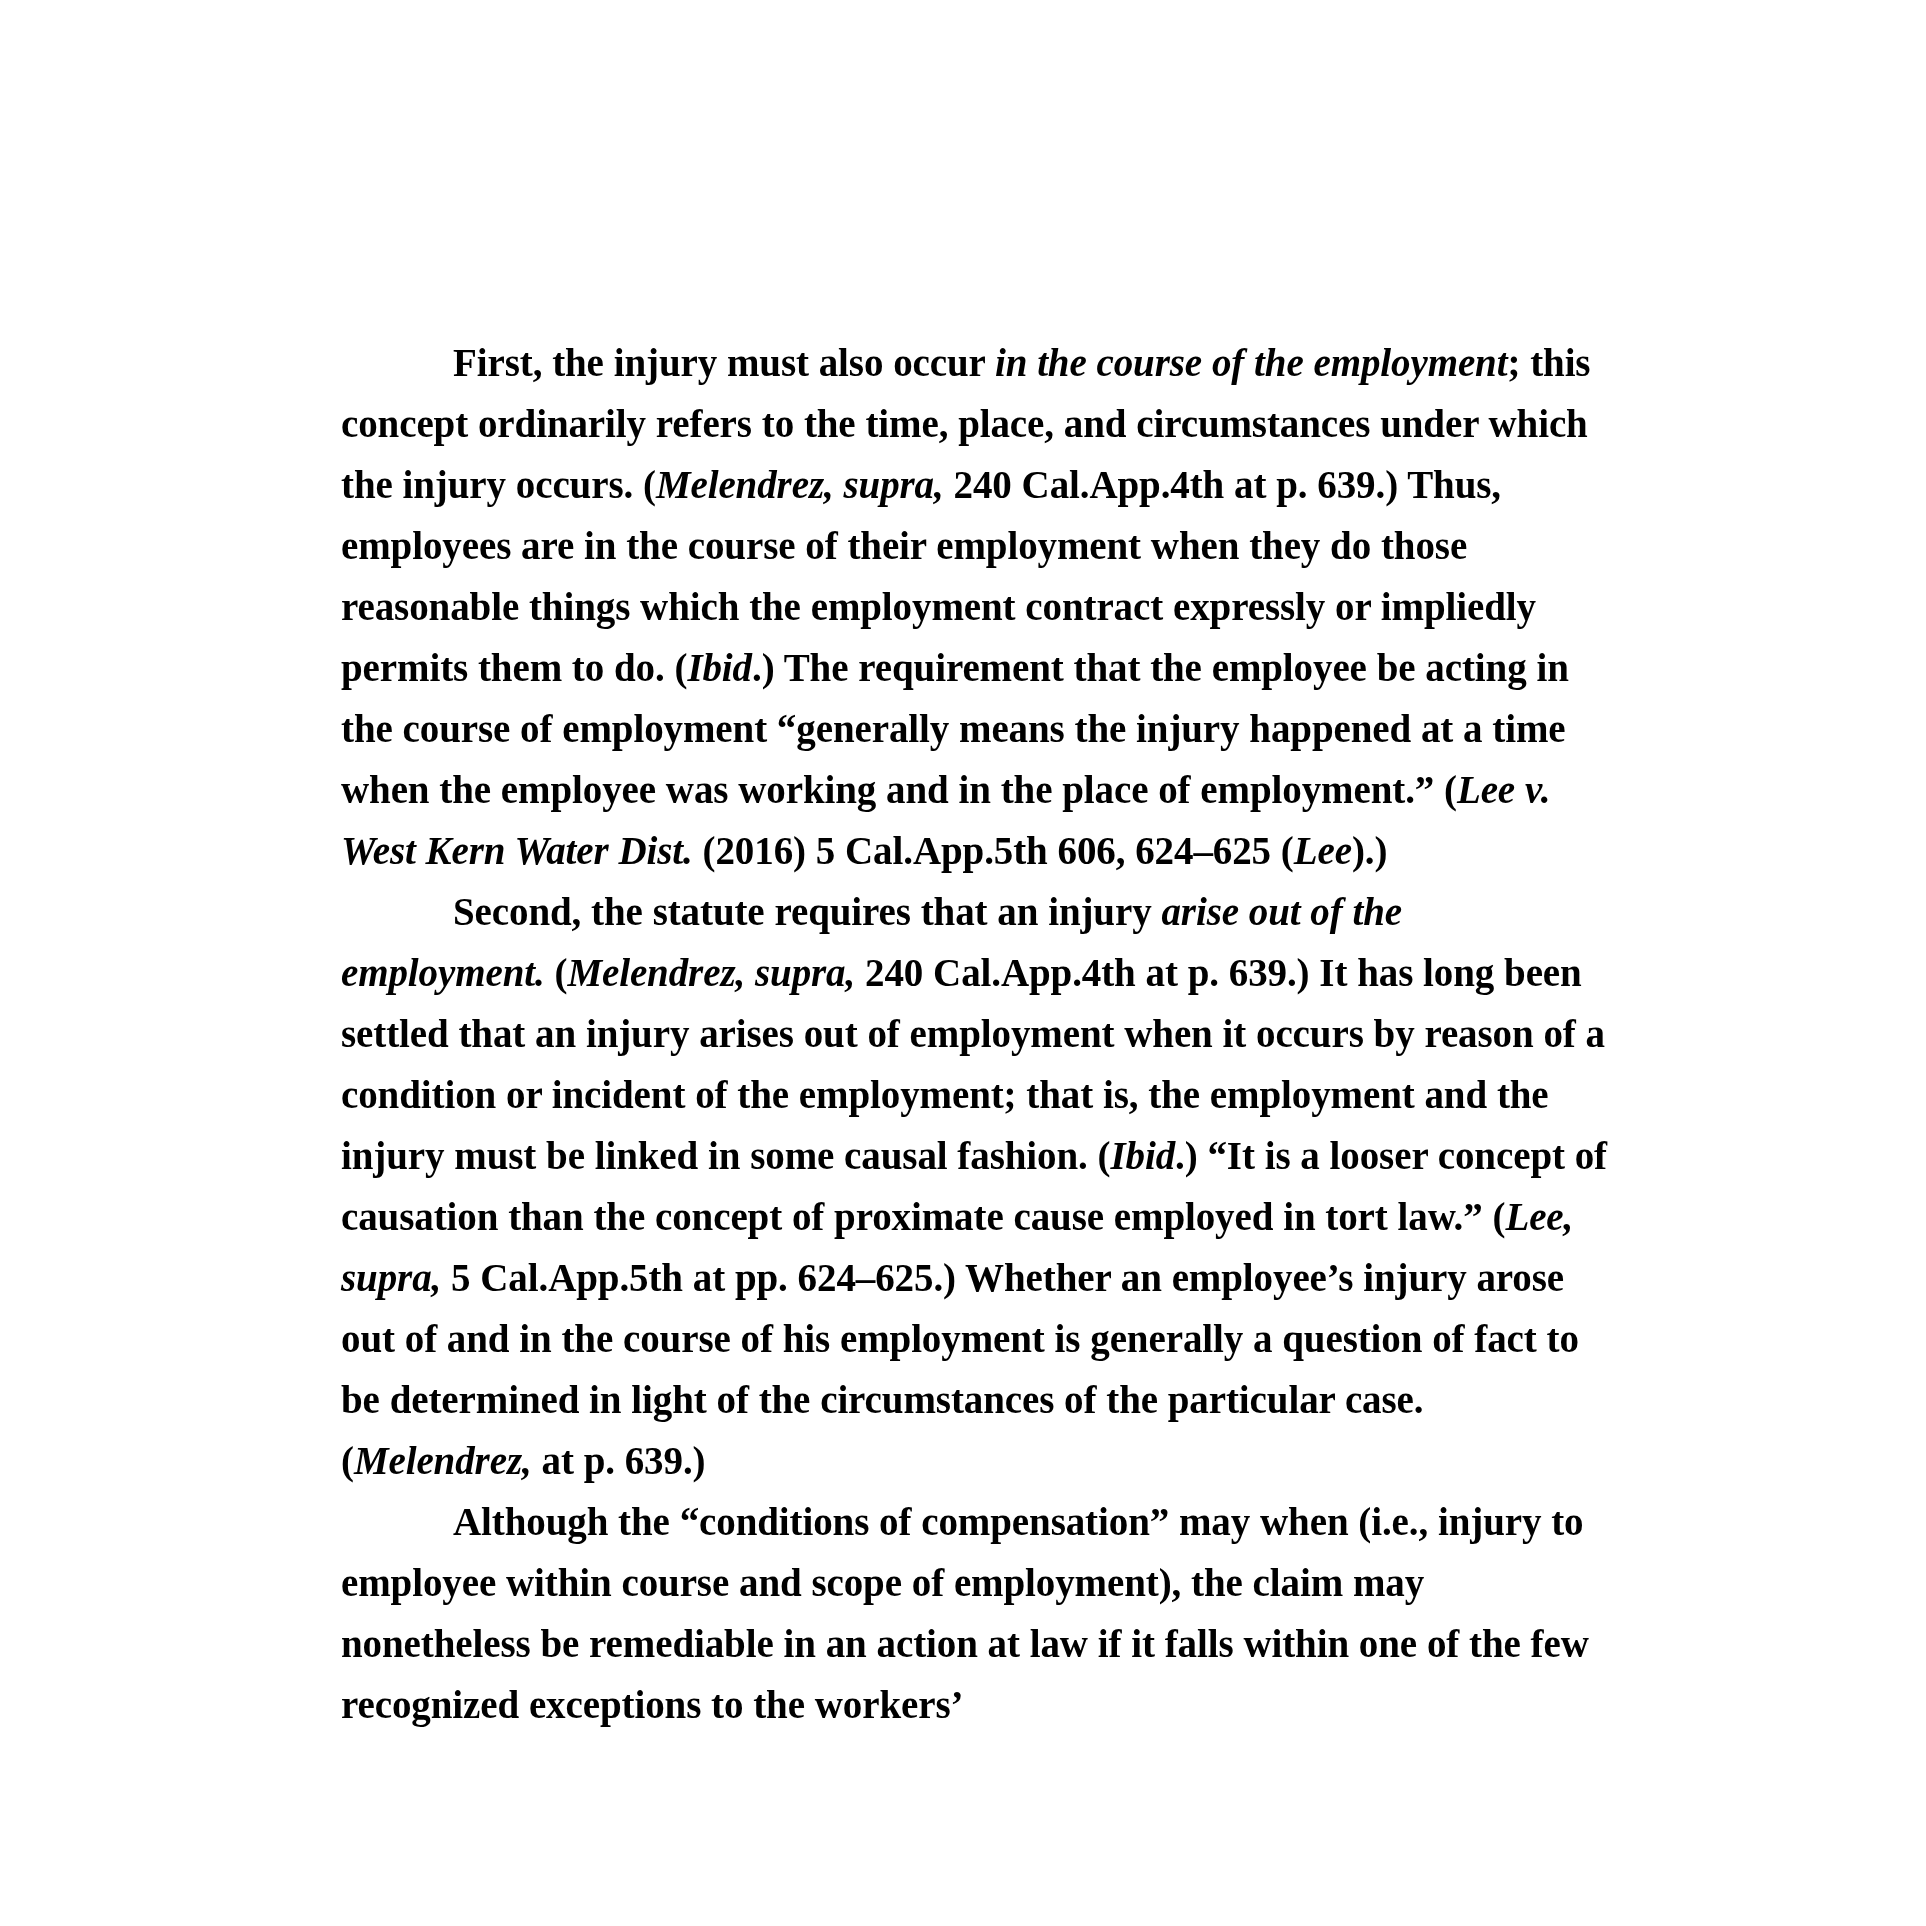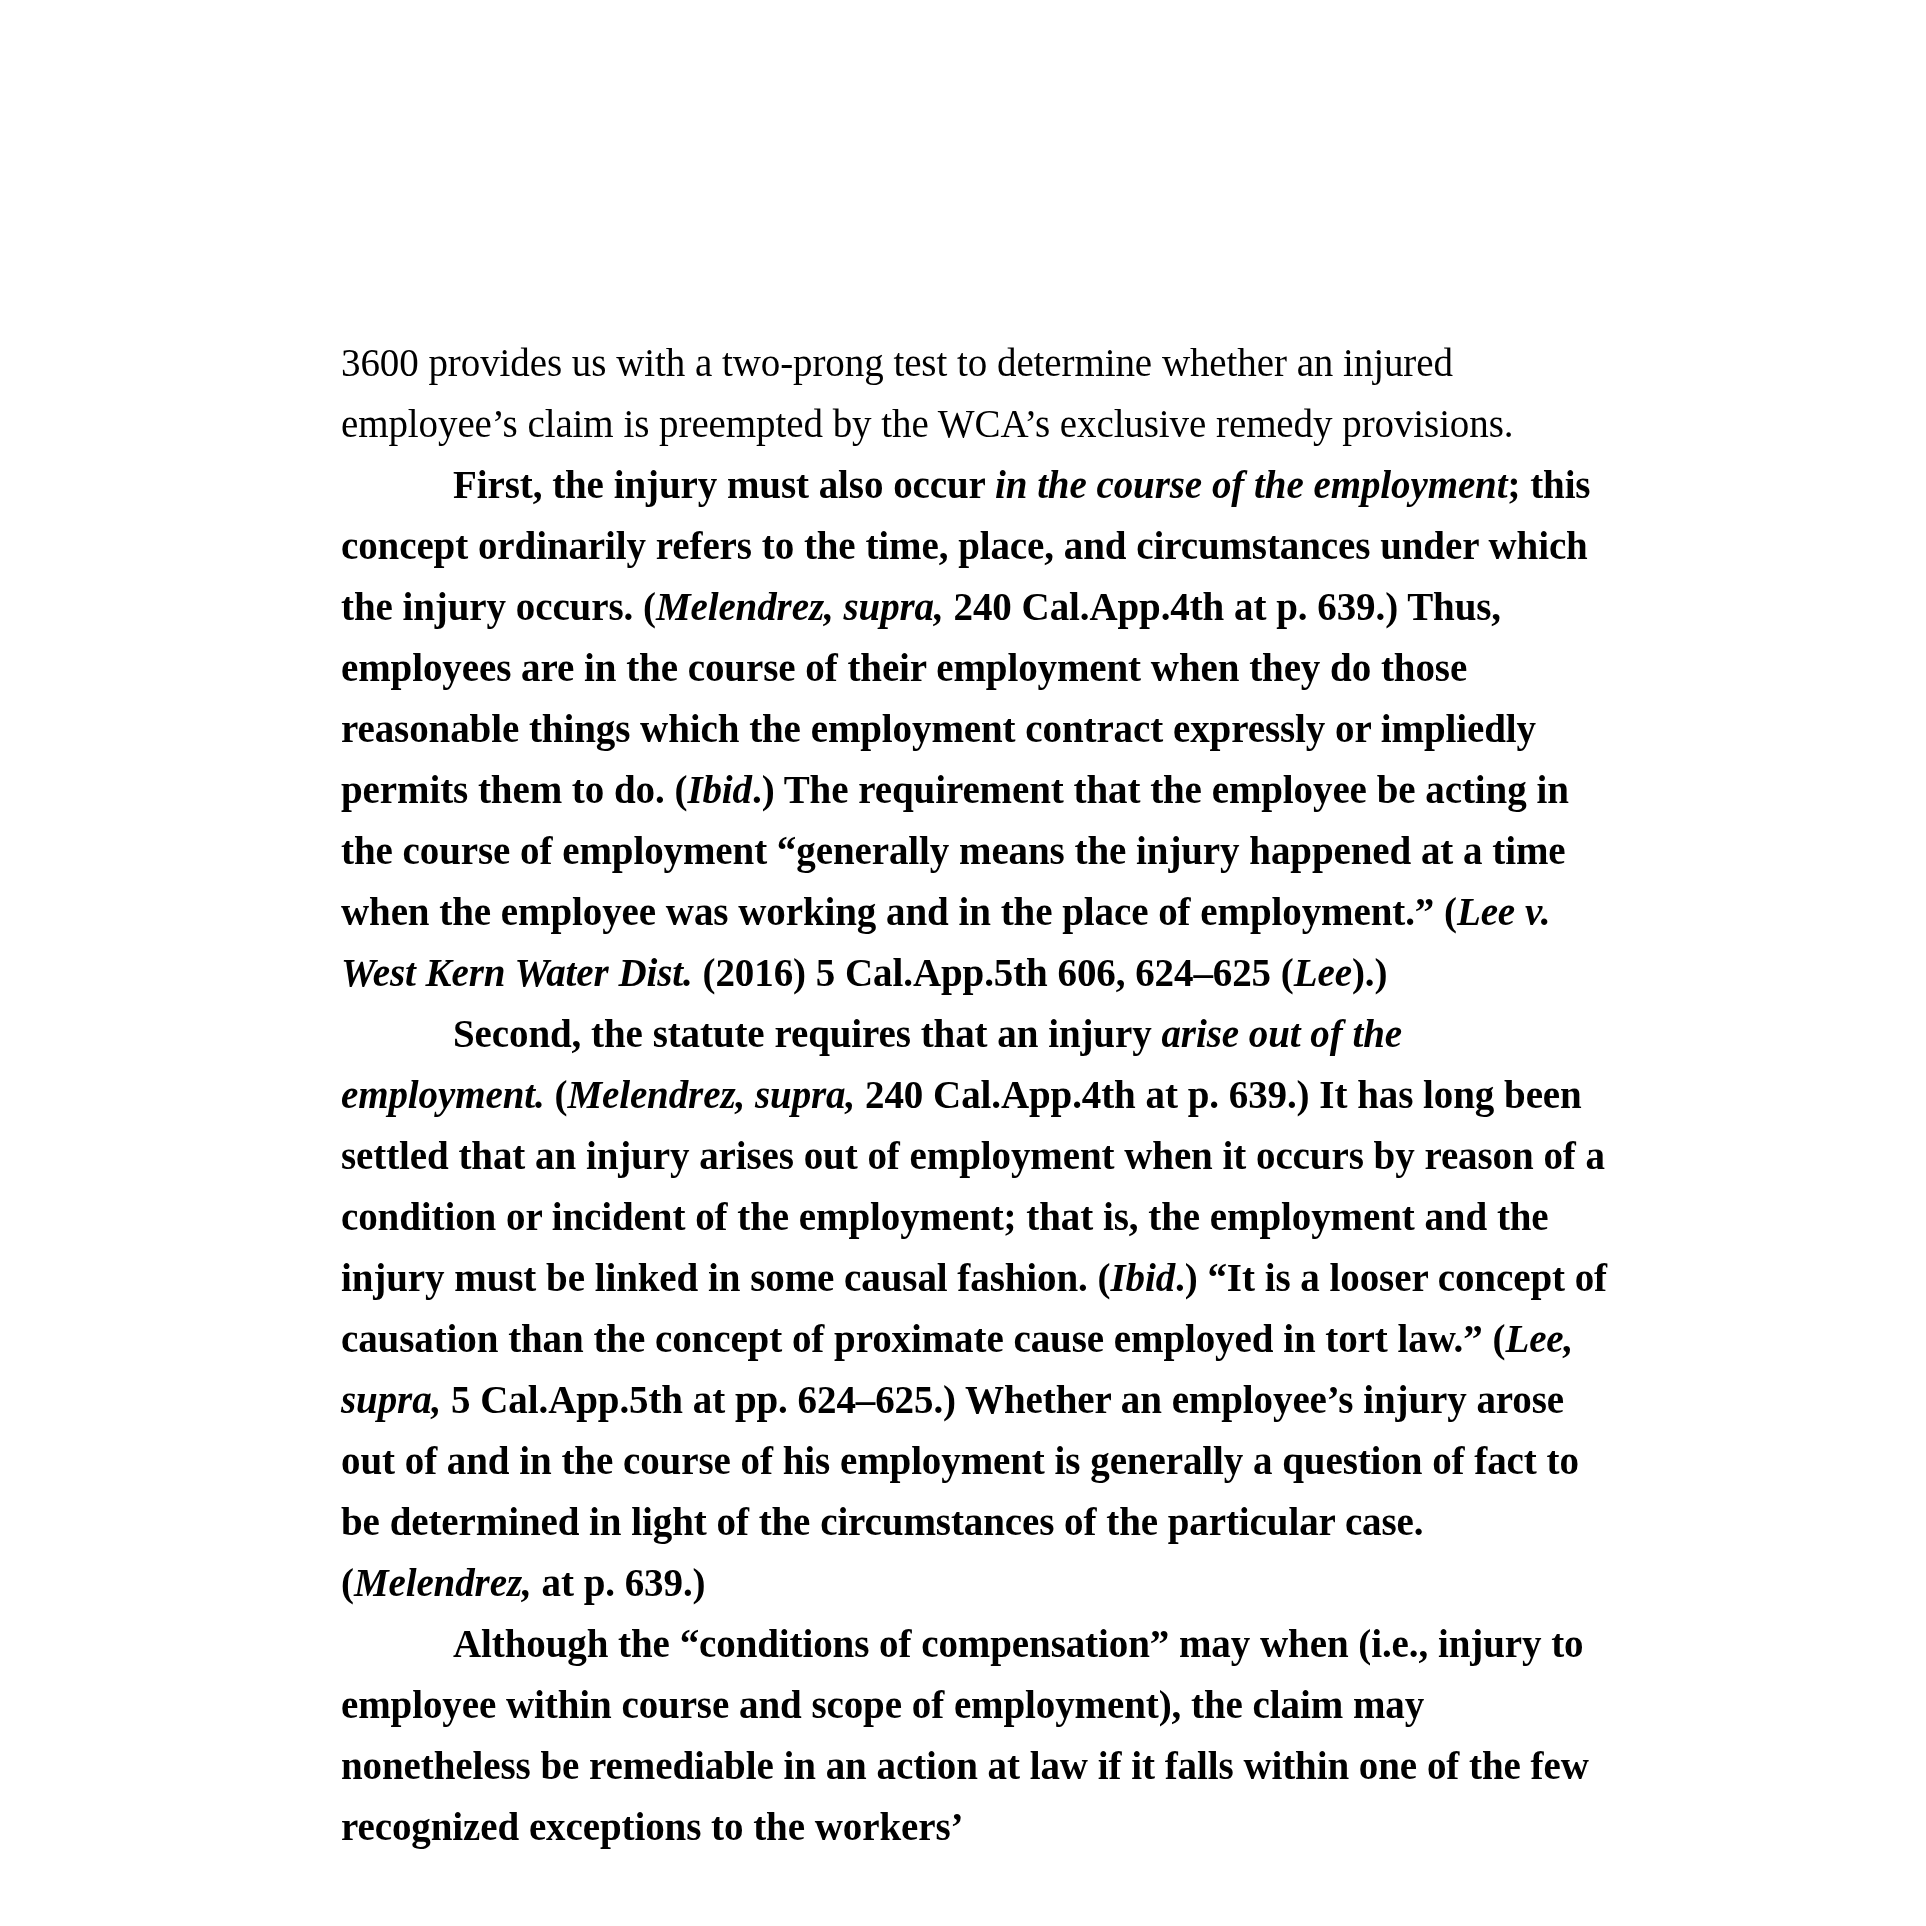--- a/index.html
+++ b/index.html
@@ -49,20 +49,19 @@
   .it {
     font-style: italic;
   }
 </style>
 </head>
 <body>
 
 <div id="page">
 
   <div id="body-text">
-      <div class="para"><span>3600 provides us with a two-prong test to determine whether an injured employee’s claim is preempted by the WCA’s exclusive remedy provisions.</span></div>
       <div class="para indented"><span>First, the injury must also occur </span><span class="it">in the course of the employment</span><span>; this concept ordinarily refers to the time, place, and circumstances under which the injury occurs.  (</span><span class="it">Melendrez, supra,</span><span> 240 Cal.App.4th at p. 639.)  Thus, employees are in the course of their employment when they do those reasonable things which the employment contract expressly or impliedly permits them to do.  (</span><span class="it">Ibid</span><span>.)  The requirement that the employee be acting in the course of employment “generally means the injury happened at a time when the employee was working and in the place of employment.”  (</span><span class="it">Lee v. West Kern Water Dist.</span><span> (2016) 5 Cal.App.5th 606, 624–625 (</span><span class="it">Lee</span><span>).)</span></div>
       <div class="para indented"><span>Second, the statute requires that an injury </span><span class="it">arise out of the employment.</span><span>  (</span><span class="it">Melendrez, supra,</span><span> 240 Cal.App.4th at p. 639.)  It has long been settled that an injury arises out of employment when it occurs by reason of a condition or incident of the employment; that is, the employment and the injury must be linked in some causal fashion.  (</span><span class="it">Ibid</span><span>.)  “It is a looser concept of causation than the concept of proximate cause employed in tort law.”  (</span><span class="it">Lee, supra,</span><span> 5 Cal.App.5th at pp. 624–625.)  Whether an employee’s injury arose out of and in the course of his employment is generally a question of fact to be determined in light of the circumstances of the particular case.  (</span><span class="it">Melendrez,</span><span> at p. 639.)</span></div>
       <div class="para indented"><span>Although the “conditions of compensation” may when (i.e., injury to employee within course and scope of employment), the claim may nonetheless be remediable in an action at law if it falls within one of the few recognized exceptions to the workers’</span></div>
     </div>
 
 </div>
 
 
 </body></html>

